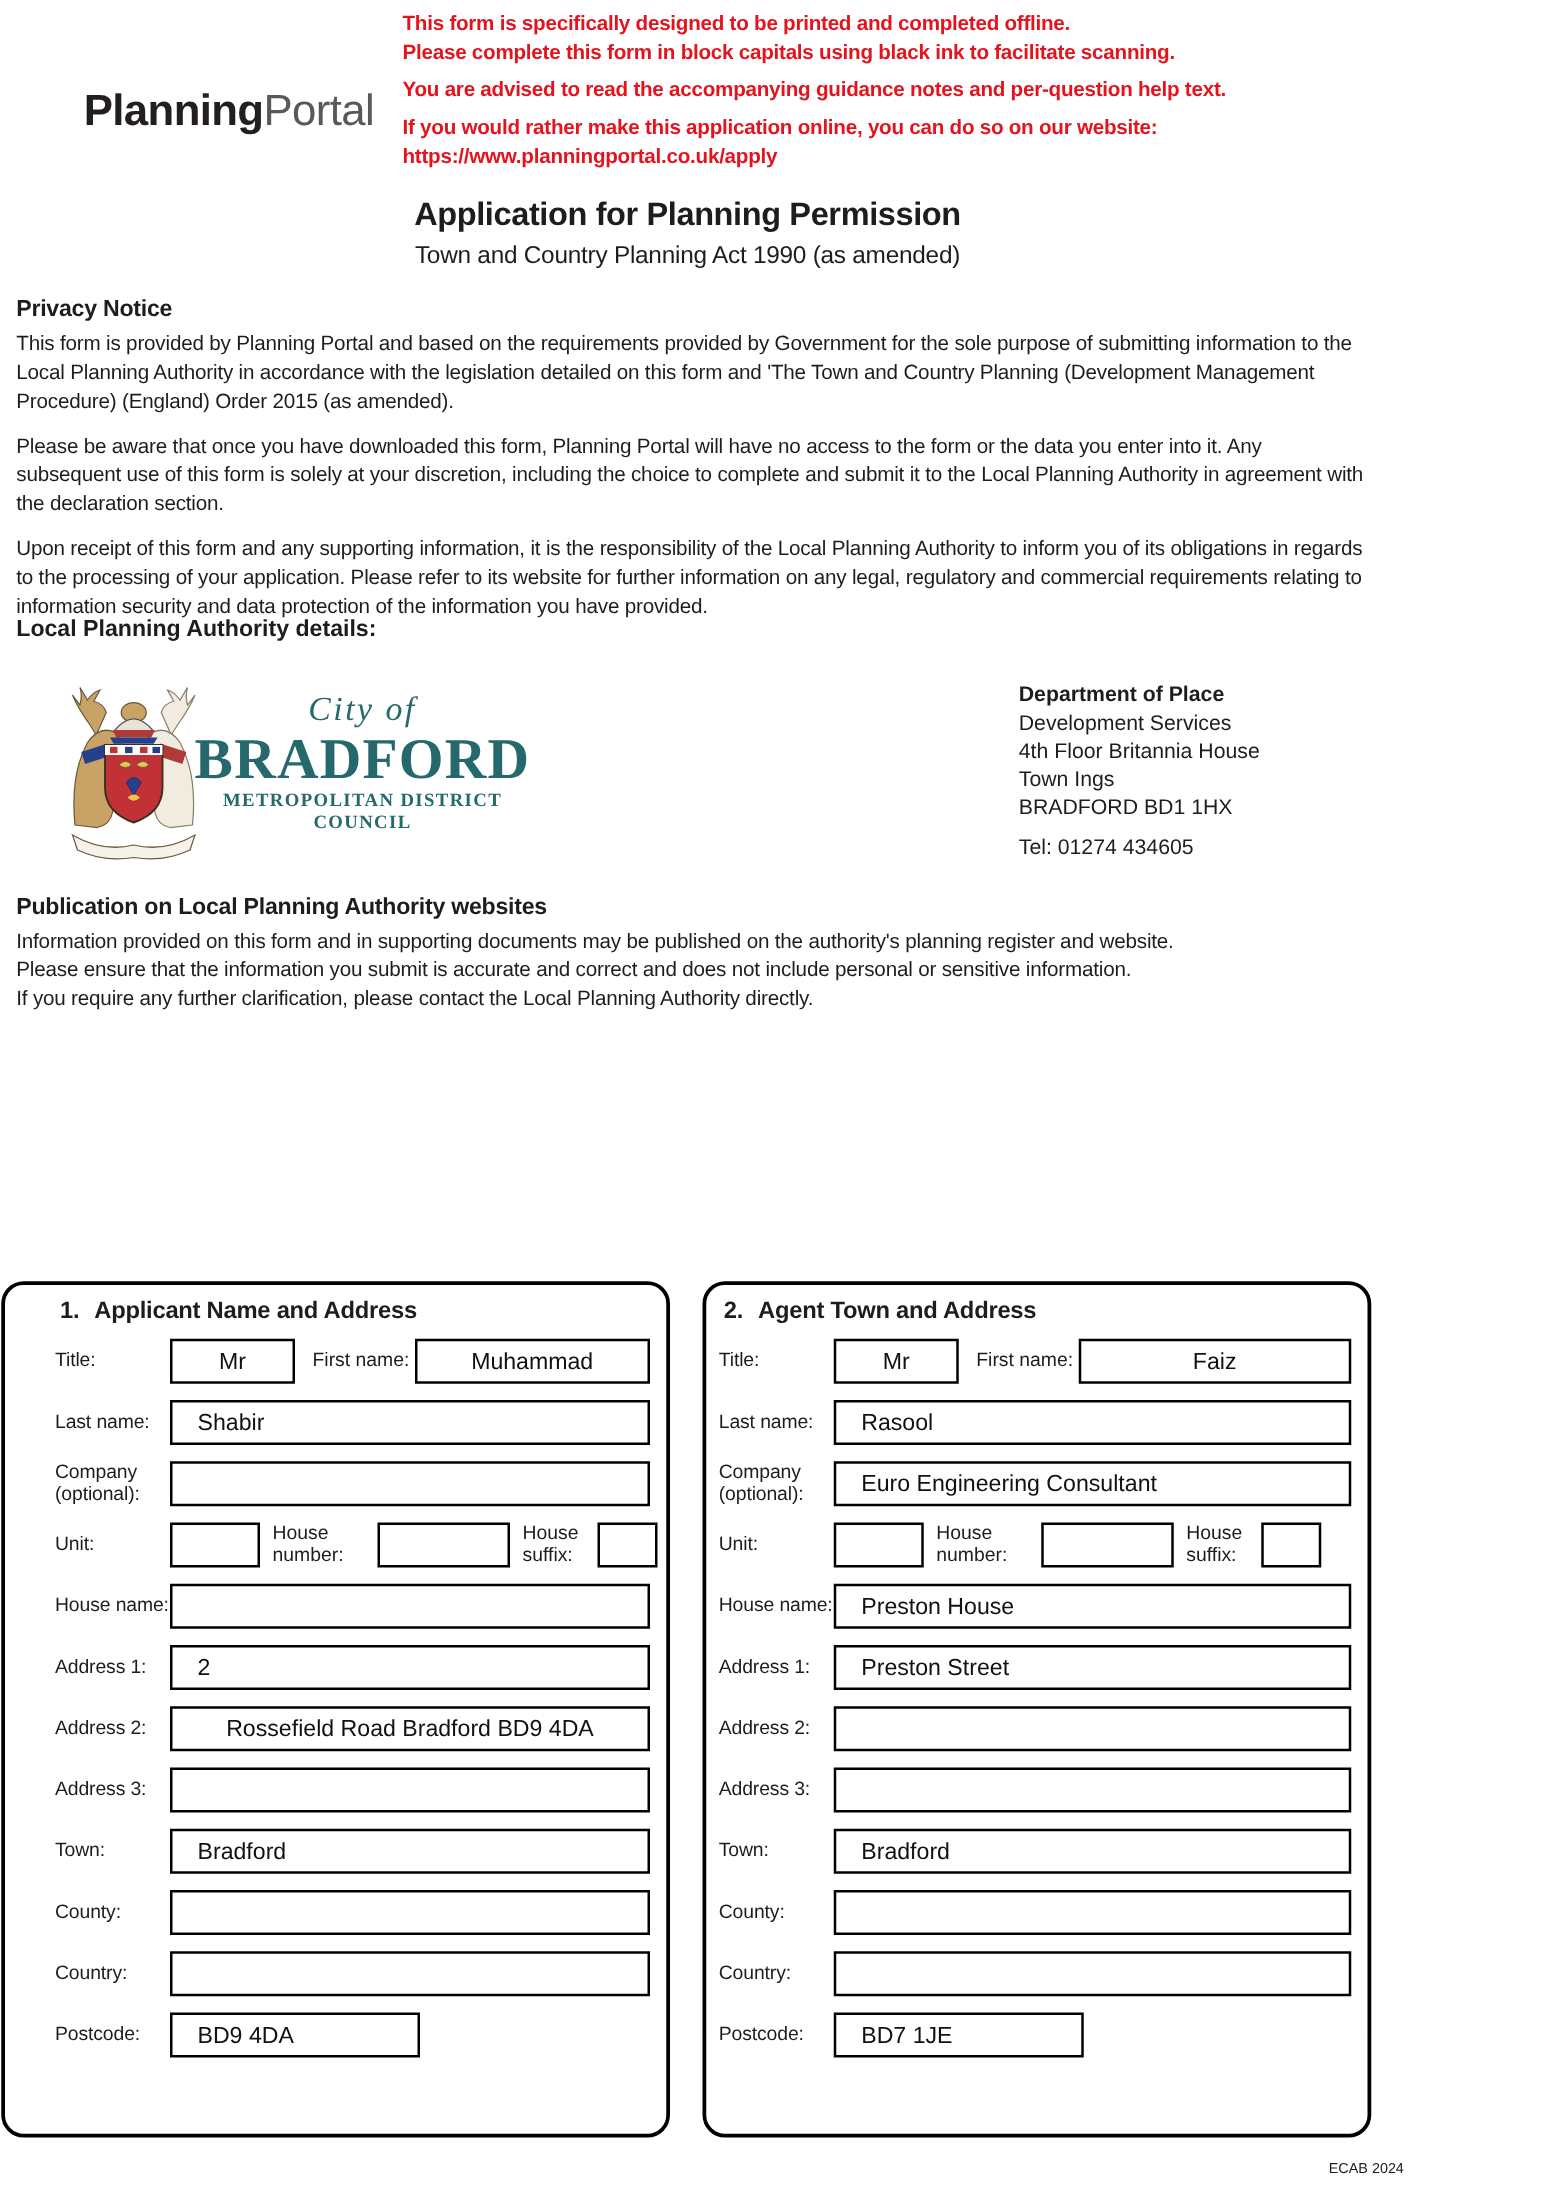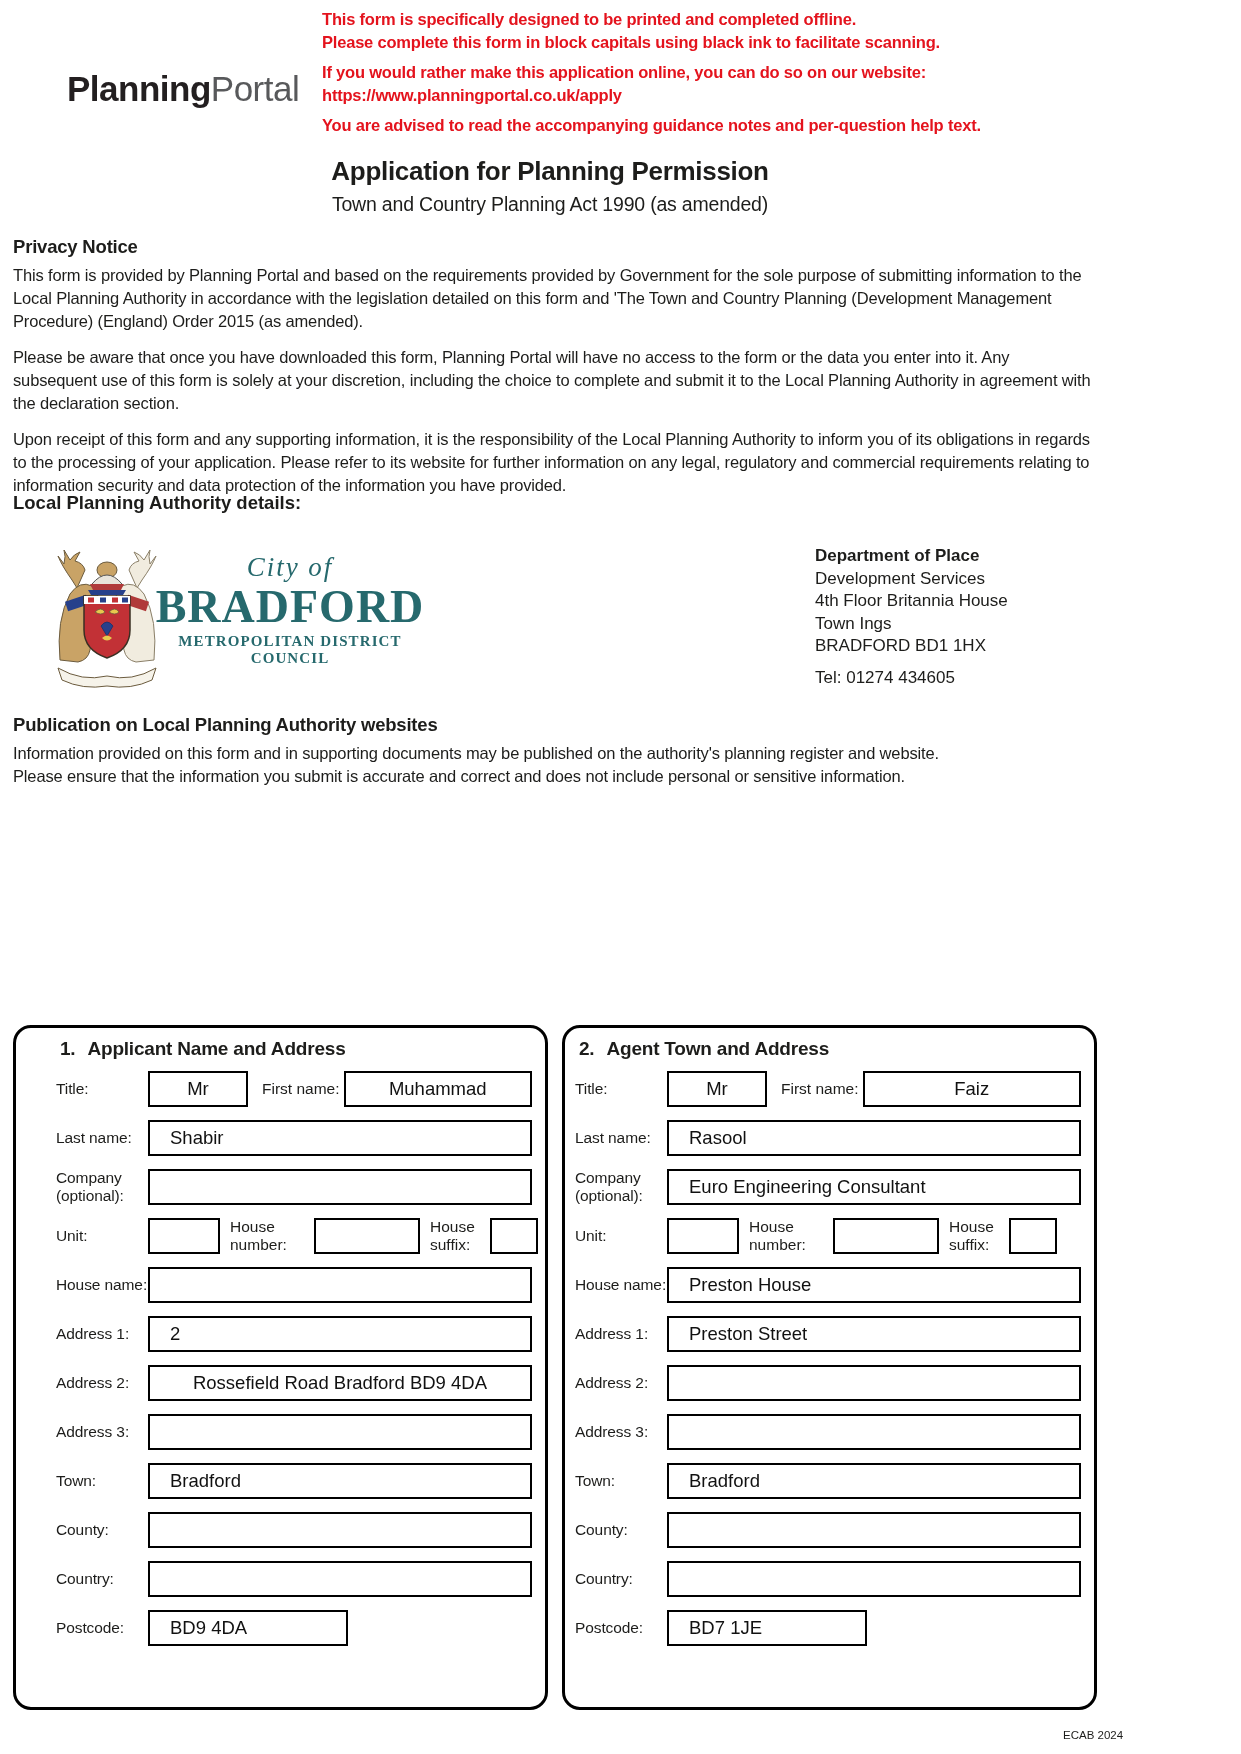--- a/index.html
+++ b/index.html
@@ -38,21 +38,21 @@
   .dept .dn{font-weight:bold;}
   .dept .tel{margin-top:9px;}
 
   
   .pub{position:absolute;left:13px;top:714px;width:1085px;}
   .pub .ln{font-size:16.5px;line-height:23px;letter-spacing:-0.15px;}
 
   
   .fbox{position:absolute;top:1025px;width:535px;height:685px;border:3px solid #000;
     border-radius:18px;box-sizing:border-box;padding:8px 13px 10px 10px;background:#fff;}
-  .fbox.left{left:13px;padding-left:40px;}
+  .fbox.left{left:1px;padding-left:40px;}
   .fbox.right{left:562px;}
   .fbox-h{font-size:19px;font-weight:bold;margin:2px 0 11px 4px;letter-spacing:-0.2px;}
   .fbox-h .num{margin-right:12px;}
   .frow{display:flex;align-items:center;margin-bottom:13px;}
   .lbl{width:92px;flex:0 0 92px;font-size:15.5px;line-height:18px;letter-spacing:-0.1px;}
   input.fld{height:36px;border:2px solid #000;border-radius:0;background:#fff;
     font-family:"Liberation Sans",sans-serif;font-size:18.5px;color:#111;
     padding:0 6px 0 20px;box-sizing:border-box;outline:none;}
   input.full{flex:1 1 auto;min-width:0;}
   input.ctr{text-align:center;padding:0 4px;}
@@ -80,25 +80,25 @@
     </svg>
     <div class="logo-text"><span class="b">Planning</span><span class="l">Portal</span></div>
   </div>
 
   <div class="red-notice">
     <div class="grp">
       <div>This form is specifically designed to be printed and completed offline.</div>
       <div>Please complete this form in block capitals using black ink to facilitate scanning.</div>
     </div>
     <div class="grp">
+      <div>You are advised to read the accompanying guidance notes and per-question help text.</div>
+    </div>
+    <div class="grp">
       <div>If you would rather make this application online, you can do so on our website:</div>
       <div>https://www.planningportal.co.uk/apply</div>
-    </div>
-    <div class="grp">
-      <div>You are advised to read the accompanying guidance notes and per-question help text.</div>
     </div>
   </div>
 
   <div class="title-wrap">
     <div class="doc-title">Application for Planning Permission</div>
     <div class="doc-subtitle">Town and Country Planning Act 1990 (as amended)</div>
   </div>
 
   <div class="privacy">
     <div class="sec-h">Privacy Notice</div>
@@ -150,20 +150,21 @@
     <div>4th Floor Britannia House</div>
     <div>Town Ings</div>
     <div>BRADFORD BD1 1HX</div>
     <div class="tel">Tel: 01274 434605</div>
   </div>
 
   <div class="pub">
     <div class="sec-h">Publication on Local Planning Authority websites</div>
     <div class="ln">Information provided on this form and in supporting documents may be published on the authority's planning register and website.</div>
     <div class="ln">Please ensure that the information you submit is accurate and correct and does not include personal or sensitive information.</div>
+    <div class="ln">If you require any further clarification, please contact the Local Planning Authority directly.</div>
   </div>
 
   <div class="fbox left">
     <div class="fbox-h"><span class="num">1.</span><span>Applicant Name and Address</span></div>
 
     <div class="frow">
       <span class="lbl">Title:</span>
       <input class="fld w100 ctr" type="text" value="Mr" style="">
       <span class="lbl-first">First name:</span>
       <input class="fld full ctr" type="text" value="Muhammad" style="">

